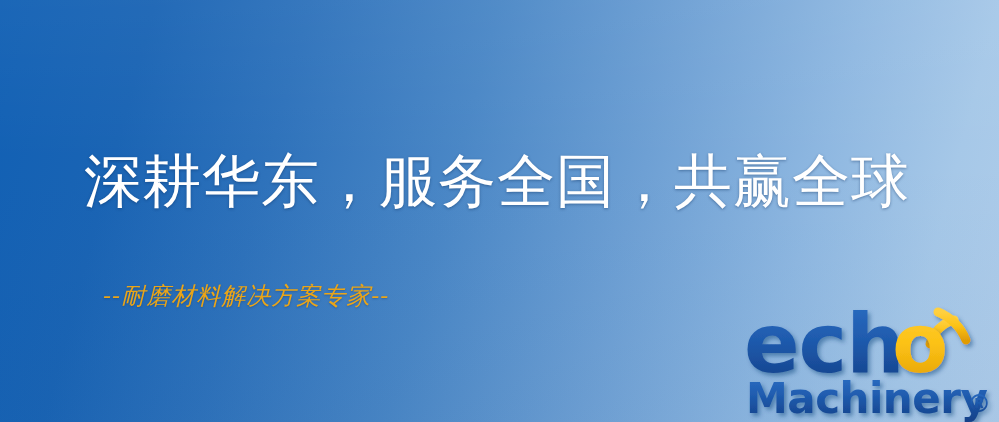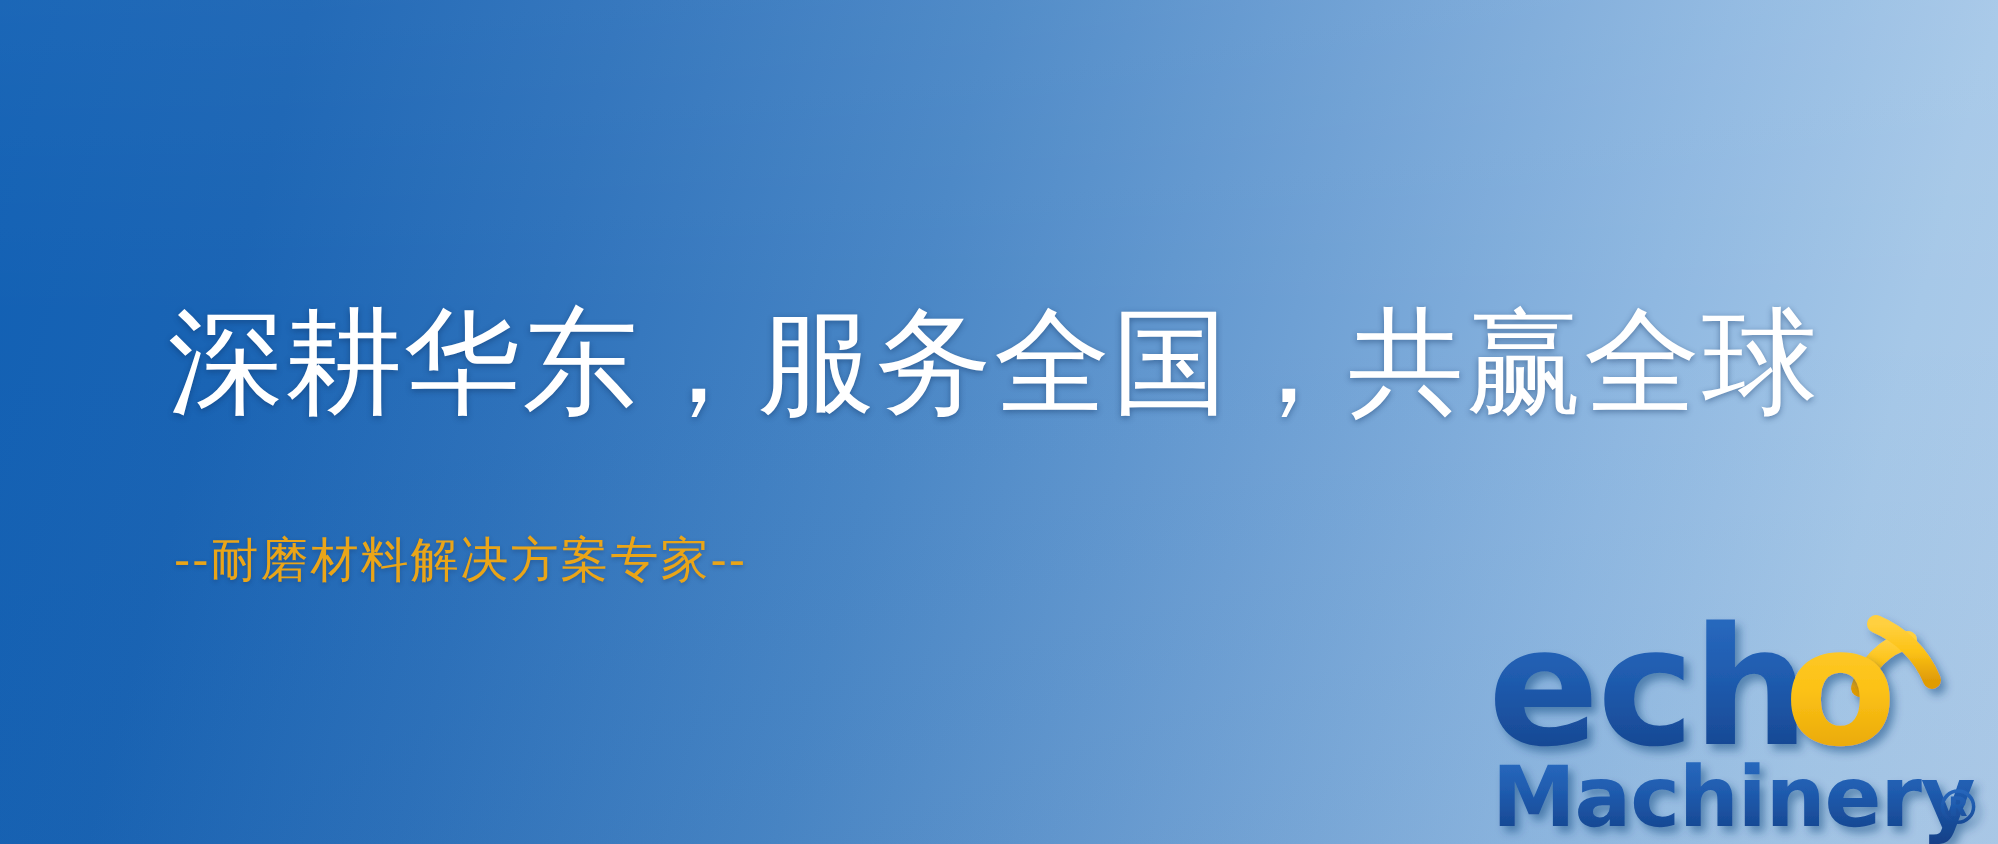--- a/index.html
+++ b/index.html
@@ -52,29 +52,30 @@
     letter-spacing: 1px;
     white-space: nowrap;
     text-shadow: 0 1px 3px rgba(10, 45, 90, 0.45);
   }
 
   
   .subtitle {
     position: absolute;
     left: 87px;
     top: 268px;
-    margin: 0;
+    margin: 16px;
     font-family: "DejaVu Serif", "Liberation Serif", serif;
     font-size: 24px;
     line-height: 1.0;
     font-weight: 400;
     color: #eaa518;
     letter-spacing: 1px;
     white-space: nowrap;
     text-shadow: 0 1px 2px rgba(20, 50, 95, 0.35);
+    font-style: italic;
   }
 
   
   #logo {
     position: absolute;
     left: 740px;
     top: 292px;
     width: 259px;
     height: 130px;
   }

